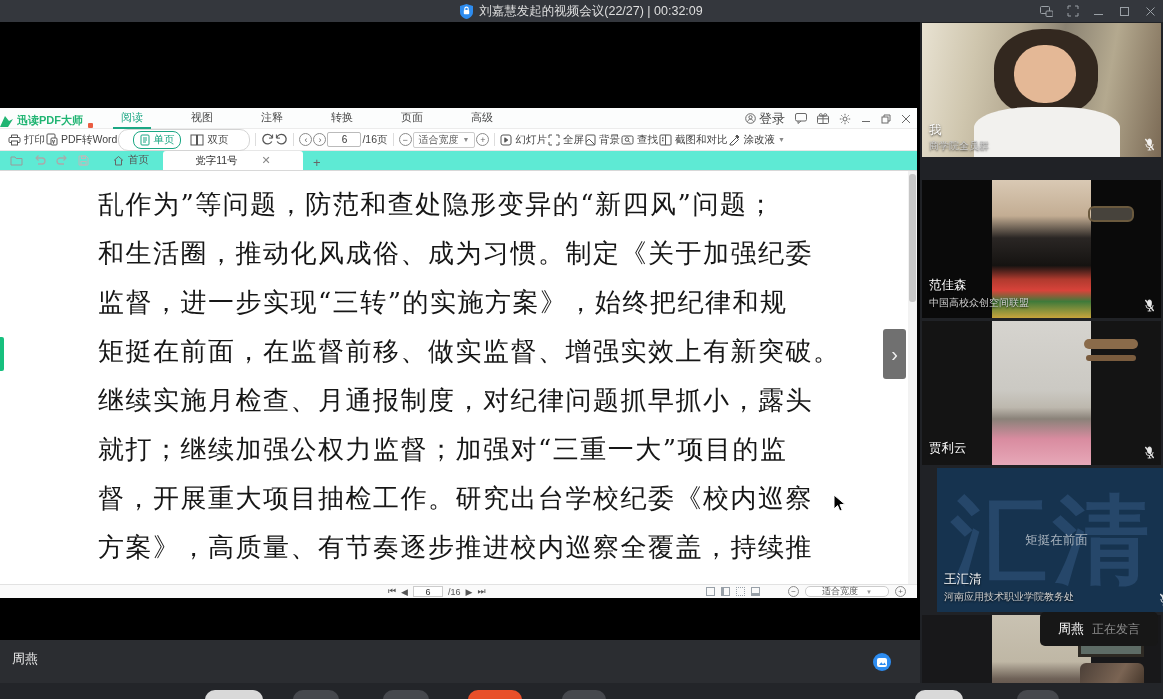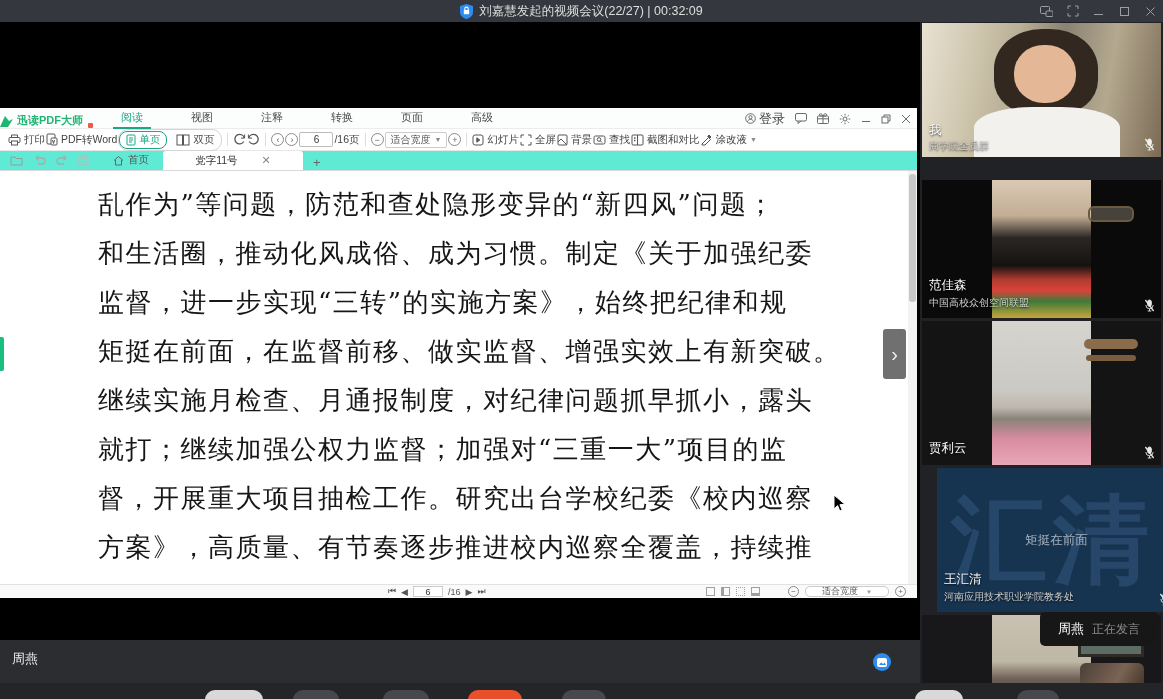--- a/index.html
+++ b/index.html
@@ -25,21 +25,21 @@
   .menutabs { display:flex; margin-left:26px; gap:44px; font-size:11px; color:#4a4a4a; }
   .menutabs .mtab { padding:3px 2px; cursor:pointer; position:relative; }
   .menutabs .mtab.active { color:#1ba784; }
   .menutabs .mtab.active:after { content:""; position:absolute; left:-6px; right:-6px; bottom:-1px; height:2px; background:#1ba784; }
   .menu-right { position:absolute; right:6px; top:0; height:21px; display:flex; align-items:center; gap:10px; color:#6a6a6a; font-size:13px; }
 
   .toolbar { position:relative; height:22px; background:#fff; border-bottom:1px solid #e7e7e7;
              display:flex; align-items:center; padding-left:8px; gap:1px; white-space:nowrap; }
   .titem { display:flex; align-items:center; gap:3px; cursor:pointer; color:#444; }
   .tdiv { width:1px; height:13px; background:#ddd; margin:0 4px; }
-  .pagegroup { display:flex; align-items:center; border:1px solid #d4d4d4; border-radius:10px; padding:1px 0; gap:2px; }
+  .pagegroup { display:flex; align-items:center; border:1px solid #d4d4d4; border-radius:10px; padding:1px 14px; gap:2px; }
   .pbtn { display:flex; align-items:center; gap:3px; padding:1px 6px; border-radius:8px; border:1px solid transparent; cursor:pointer; }
   .pbtn.active { border-color:#1ba784; color:#1ba784; }
   .pageinput { width:34px; height:15px; border:1px solid #bbb; border-radius:2px; text-align:center;
                font-size:10px; line-height:13px; background:#fff; color:#333; }
   .zoombox { display:flex; align-items:center; gap:4px; border:1px solid #ccc; border-radius:2px;
              height:16px; padding:0 5px; font-size:10px; color:#555; cursor:pointer; }
   .circ { width:13px; height:13px; border:1px solid #8b8b8b; border-radius:50%;
           display:flex; align-items:center; justify-content:center; font-size:9px; color:#666; cursor:pointer; }
 
   .tabbar { position:relative; height:20px; background:#5eead4; border-bottom:1px solid #d8d8d8;

